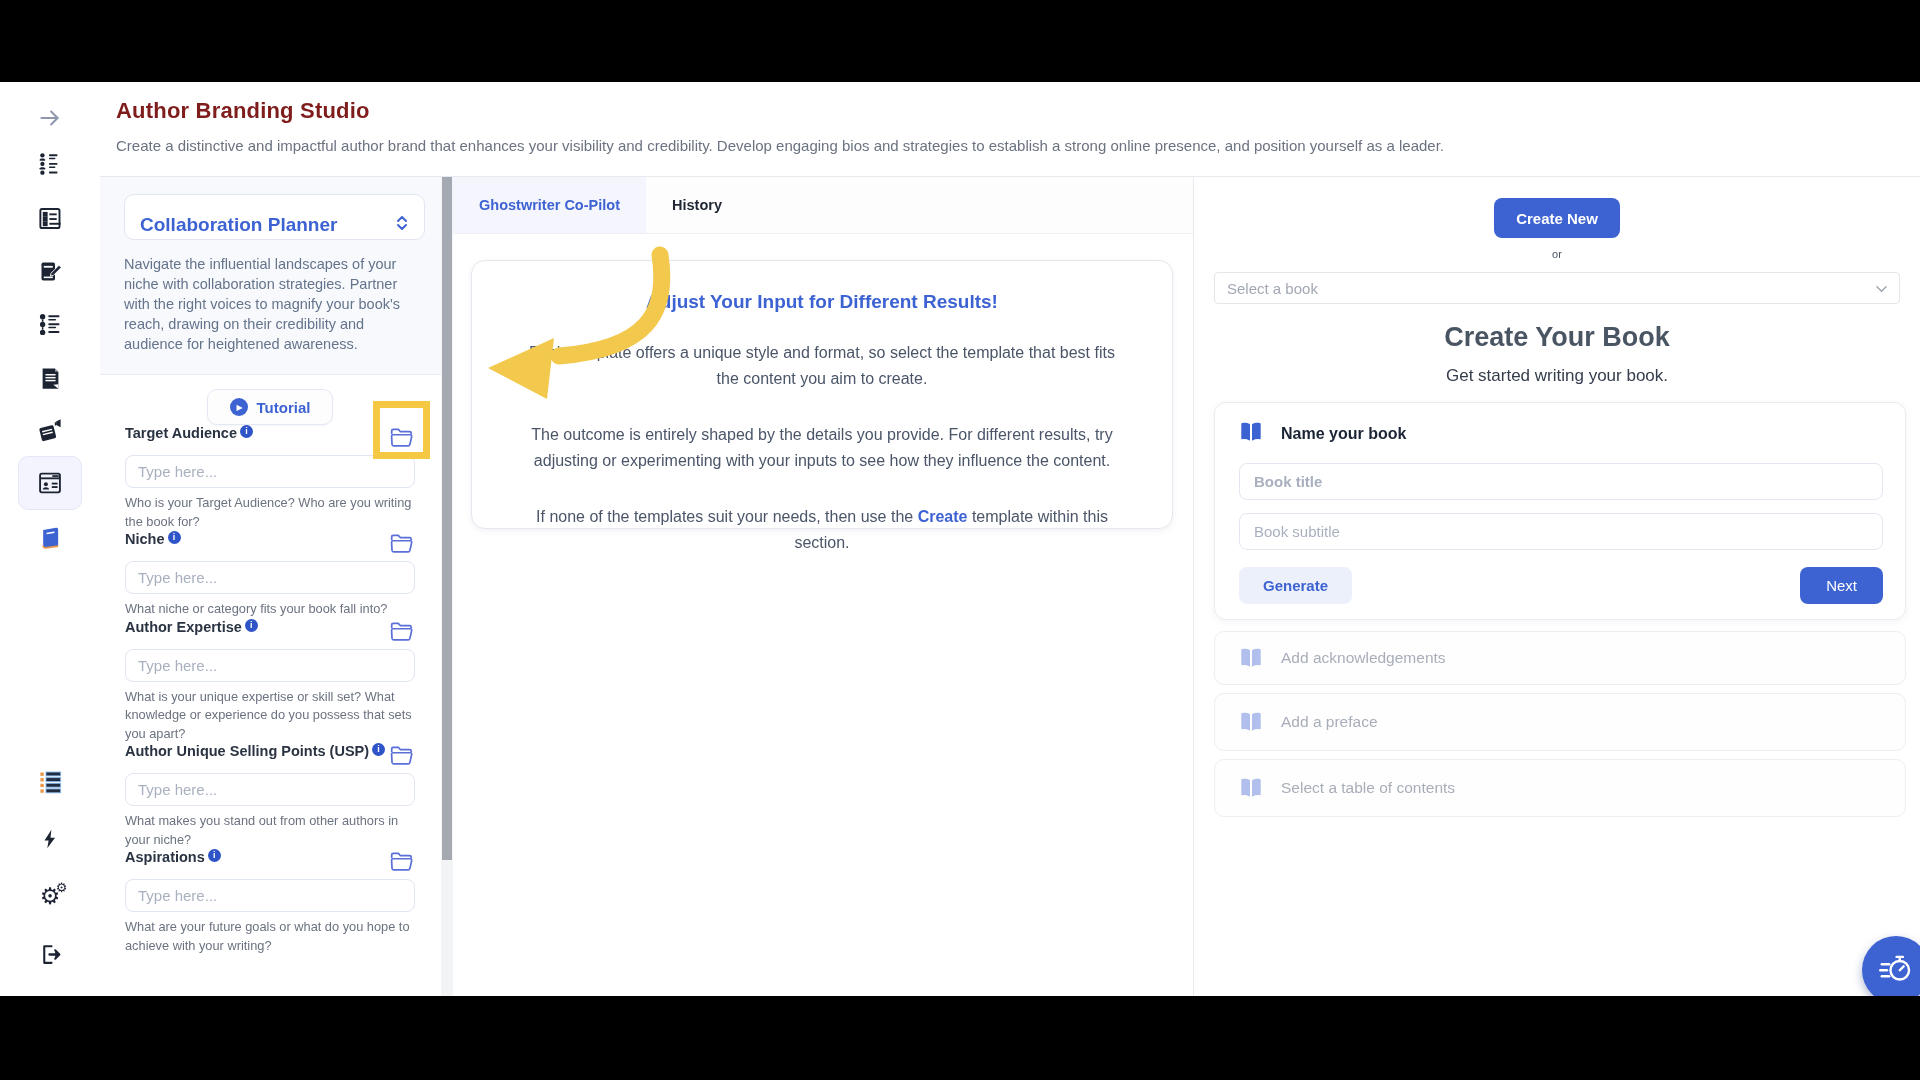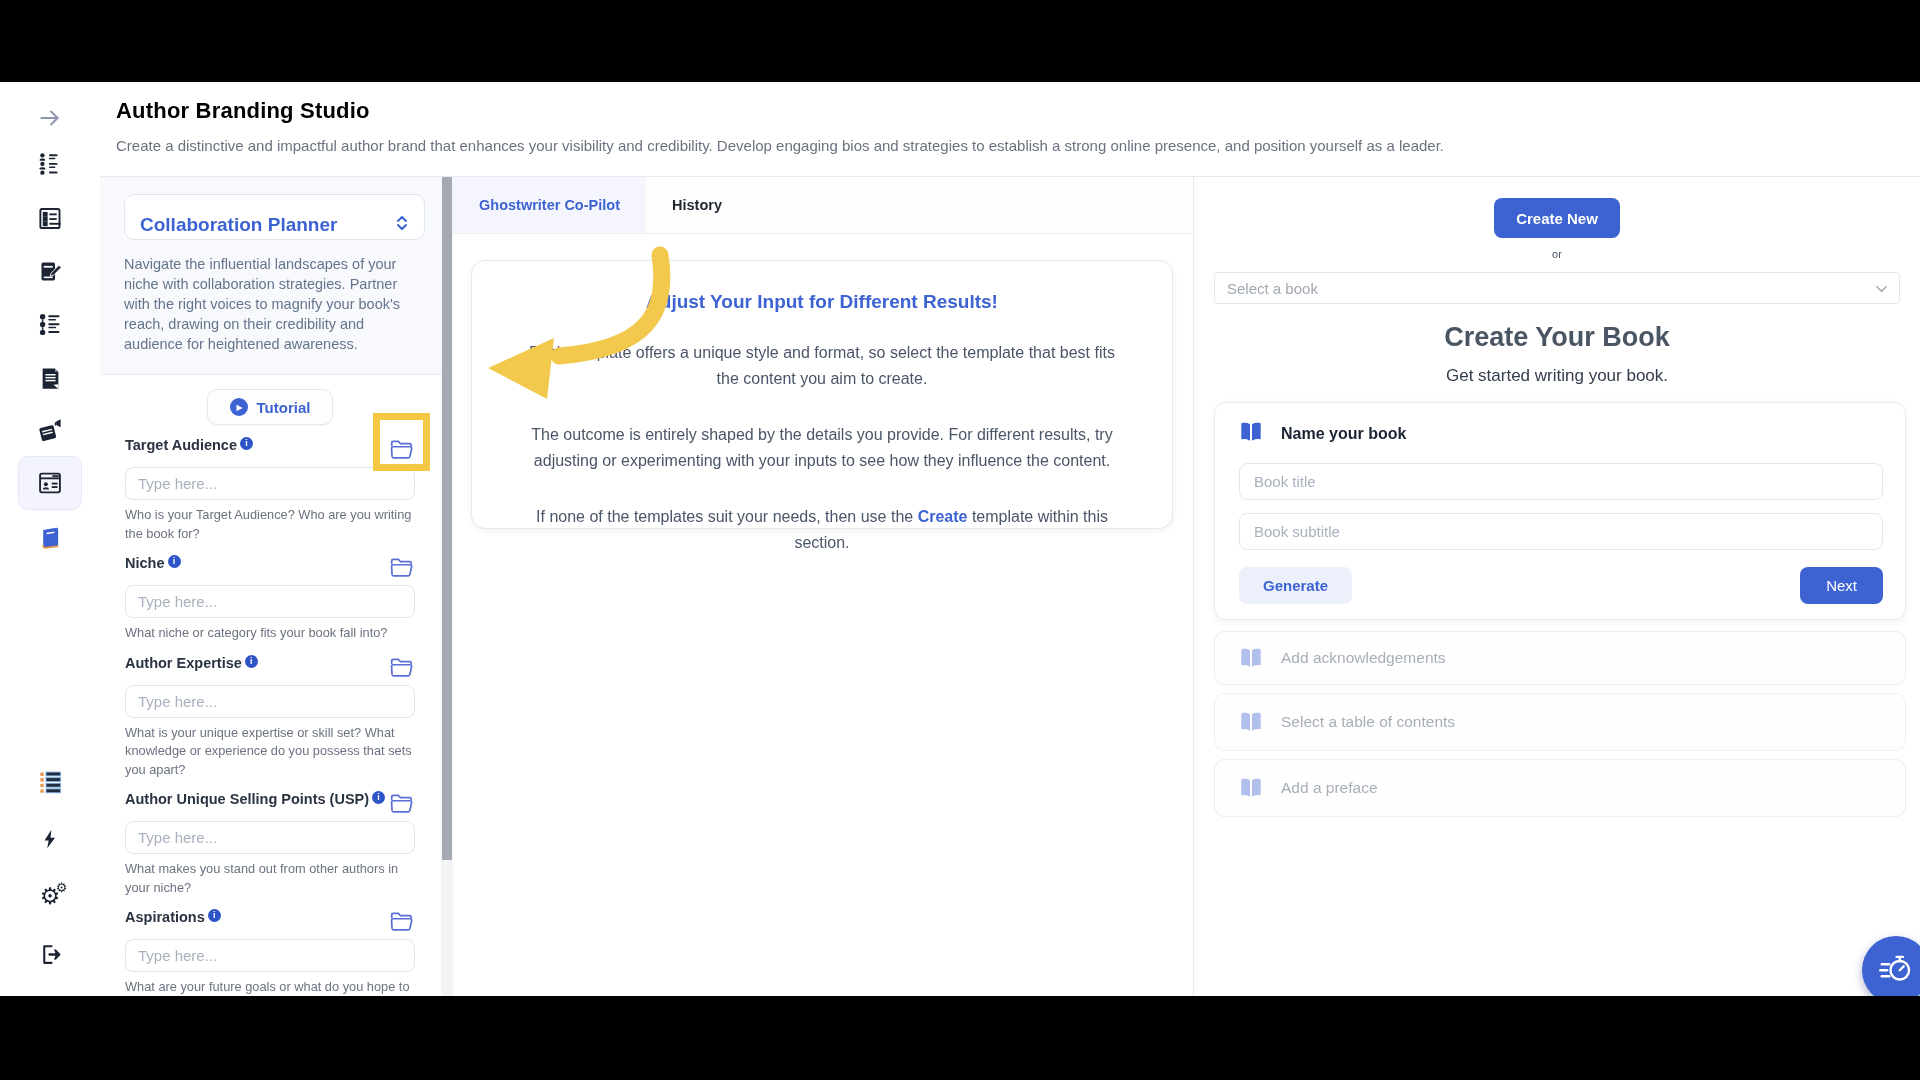--- a/index.html
+++ b/index.html
@@ -18,21 +18,21 @@
   .rail-item.active { background:#f3f4fd; border:1px solid #e4e7f8; border-radius:10px; height:54px; }
   .ri-1{top:12px}.ri-2{top:58px}.ri-3{top:112px}.ri-4{top:165px}.ri-5{top:218px}
   .ri-6{top:272px}.ri-7{top:324px}.ri-8{top:374px}.ri-9{top:432px}
   .ri-10{top:675px}.ri-11{top:733px}.ri-12{top:790px}.ri-13{top:848px}
   .gear-wrap{ position:relative; font-size:23px; color:#1c2433; line-height:1;}
   .gear-wrap .gear-sm{ position:absolute; font-size:13px; right:-7px; top:-4px;}
 
   
   .header { position:absolute; left:100px; top:0; width:1820px; height:95px; background:#fff;
             border-bottom:1px solid #e7e9ee; padding:16px 0 0 16px; }
-  .header h1 { font-size:22px; font-weight:bold; color:#000000; letter-spacing:.2px; }
+  .header h1 { font-size:22px; font-weight:bold; color:#7f1d1d; letter-spacing:.2px; }
   .header p  { margin-top:13px; font-size:15px; color:#6b7280; }
 
   
   .main { position:absolute; left:100px; top:95px; width:1820px; height:819px; display:flex; }
 
   
   .planner { width:341px; height:819px; background:#fff; overflow:hidden; }
   .planner-top { background:#f8f9fd; padding:17px 16px 20px 24px; border-bottom:1px solid #e9ecf3; }
   .selector { background:#fff; border:1px solid #e2e6f0; border-radius:10px; height:46px;
               display:flex; align-items:center; justify-content:space-between; padding:16px 14px 0 15px; cursor:pointer; }
@@ -40,21 +40,21 @@
   .planner-desc { margin-top:14px; font-size:14.5px; color:#64748b; line-height:1.38; padding-right:2px; }
   .planner-body { padding:14px 26px 0 25px; background:#fff; }
   .tutorial-row { display:flex; justify-content:center; }
   .tutorial-btn { display:flex; align-items:center; gap:9px; background:#fdfdfe; border:1px solid #e4e8f3;
                   border-radius:10px; height:36px; padding:0 22px; cursor:pointer;
                   box-shadow:0 1px 2px rgba(40,60,120,.05); }
   .play-dot { width:18px; height:18px; border-radius:50%; background:#3d63d2; color:#fff;
               display:flex; align-items:center; justify-content:center; font-size:8px; padding-left:2px; }
   .tutorial-btn span.tl { font-size:15px; font-weight:bold; color:#3d63d2;text-align:center; }
 
-  .field { margin-top:12px; }
+  .field { }
   .field:first-of-type { margin-top:20px; }
   .f-labelrow { position:relative; display:flex; align-items:flex-start; justify-content:space-between; height:24px; }
   .f-label { font-size:14.5px; font-weight:600; color:#2a3342; }
   .info-dot { display:inline-block; width:13px; height:13px; border-radius:50%; background:#2f54c7;
               color:#fff; font-size:9px; font-weight:bold; text-align:center; line-height:13px;
               vertical-align:top; margin-left:3px; font-style:normal; }
   .f-input { margin-top:6px; width:100%; height:33px; border:1px solid #dfe5f1; border-radius:8px;
              padding:0 12px; font-size:15px; color:#2a3342; background:#fff; outline:none; }
   .f-input::placeholder { color:#a9b0bf; }
   .f-helper { margin-top:6px; font-size:12.8px; color:#6b7280; line-height:1.45; }
@@ -95,21 +95,21 @@
   .cyb-title { margin-top:18px; text-align:center; font-size:27px; font-weight:bold; color:#4a5563; }
   .cyb-sub { margin-top:13px; text-align:center; font-size:17px; color:#343d4c; }
 
   .name-card { margin:16px auto 0 auto; width:692px; height:218px; background:#fff; border:1px solid #e9ebf1;
                border-radius:12px; box-shadow:0 2px 8px rgba(30,40,90,.05); padding:19px 22px 0 24px; }
   .nc-head { display:flex; align-items:center; gap:18px; }
   .nc-title { font-size:16px; font-weight:bold; color:#1b2434; }
   .nc-input { margin-top:13px; width:100%; height:37px; border:1px solid #e3e7f0; border-radius:8px;
               padding:0 14px; font-size:15px; color:#2a3342; outline:none; }
   .nc-input::placeholder { color:#a9b0bf; }
-  .nc-input.first { margin-top:17px; }
+  .nc-input.first { margin-top:17px;font-weight:bold; }
   .nc-footer { margin-top:17px; display:flex; justify-content:space-between; }
   .btn-soft { background:#ecf0fb; color:#3d63d2; font-size:15px; font-weight:bold; border:none;
               border-radius:8px; height:37px; padding:0 24px; cursor:pointer; }
   .btn-next { background:#3d63d2; color:#fff; font-size:15px; font-weight:normal; border:none;
               border-radius:8px; height:37px; padding:0 26px; cursor:pointer; }
 
   .disabled-row { margin:11px auto 0 auto; width:692px; height:54px; border:1px solid #eceef2;
                   border-radius:10px; display:flex; align-items:center; gap:18px; padding-left:24px;
                   background:#fefefe; }
   .disabled-row.tall { height:58px; margin-top:8px; }
@@ -442,30 +442,30 @@
         </span>
         <span class="disabled-label">Add acknowledgements</span>
       </div>
       <div class="disabled-row tall">
         <span class="dim-icon">
           <svg width="24" height="20" viewBox="0 0 24 20">
               <path d="M11 2.2C8.6.8 5.8.4 3.2.9c-.5.1-.9.5-.9 1v14.3c0 .6.6 1.1 1.2 1 2.3-.4 4.8 0 6.9 1.2.4.2.6.1.6-.3z" fill="#3d63d2"></path>
               <path d="M13 2.2C15.4.8 18.2.4 20.8.9c.5.1.9.5.9 1v14.3c0 .6-.6 1.1-1.2 1-2.3-.4-4.8 0-6.9 1.2-.4.2-.6.1-.6-.3z" fill="#3d63d2"></path>
             </svg>
         </span>
-        <span class="disabled-label">Select a table of contents</span>
+        <span class="disabled-label">Add a preface</span>
       </div>
       <div class="disabled-row tall">
         <span class="dim-icon">
           <svg width="24" height="20" viewBox="0 0 24 20">
               <path d="M11 2.2C8.6.8 5.8.4 3.2.9c-.5.1-.9.5-.9 1v14.3c0 .6.6 1.1 1.2 1 2.3-.4 4.8 0 6.9 1.2.4.2.6.1.6-.3z" fill="#3d63d2"></path>
               <path d="M13 2.2C15.4.8 18.2.4 20.8.9c.5.1.9.5.9 1v14.3c0 .6-.6 1.1-1.2 1-2.3-.4-4.8 0-6.9 1.2-.4.2-.6.1-.6-.3z" fill="#3d63d2"></path>
             </svg>
         </span>
-        <span class="disabled-label">Add a preface</span>
+        <span class="disabled-label">Select a table of contents</span>
       </div>
     </div>
   </div>
 
   <div class="fab">
     <span>
       <svg width="36" height="36" viewBox="0 0 24 24" fill="none" stroke="#fff" stroke-width="1.6" stroke-linecap="round">
           <circle cx="14.5" cy="13.5" r="6.2"></circle>
           <path d="M14.5 7.3V5.2"></path>
           <path d="M12.4 4.6h4.2"></path>

